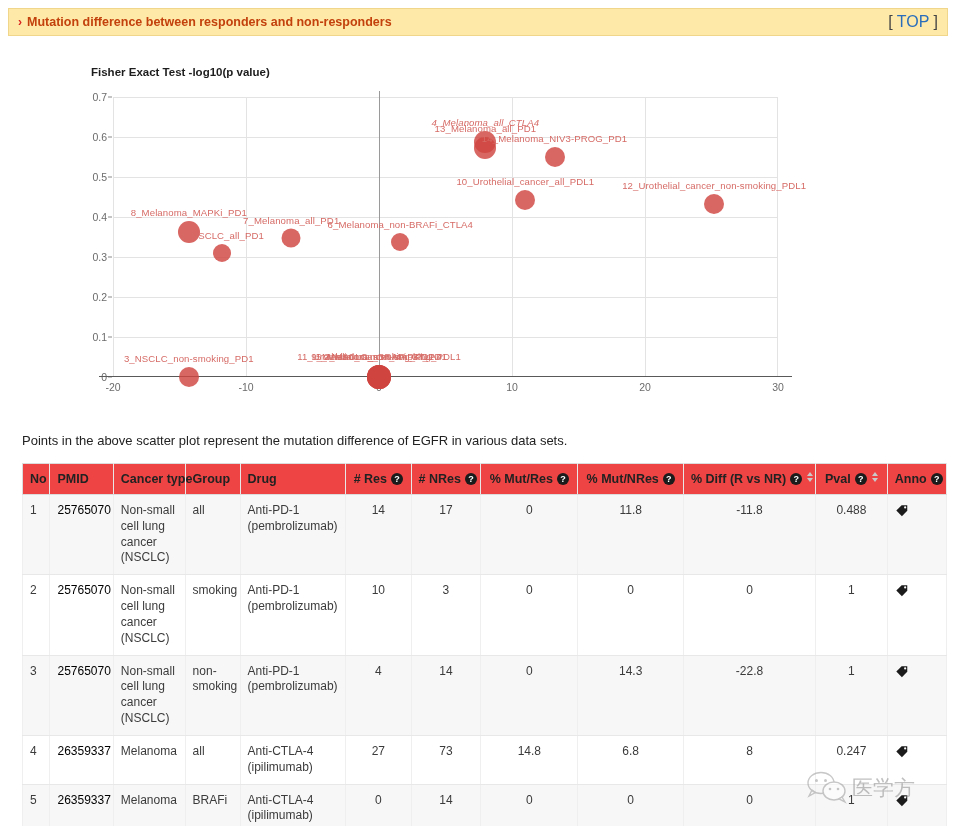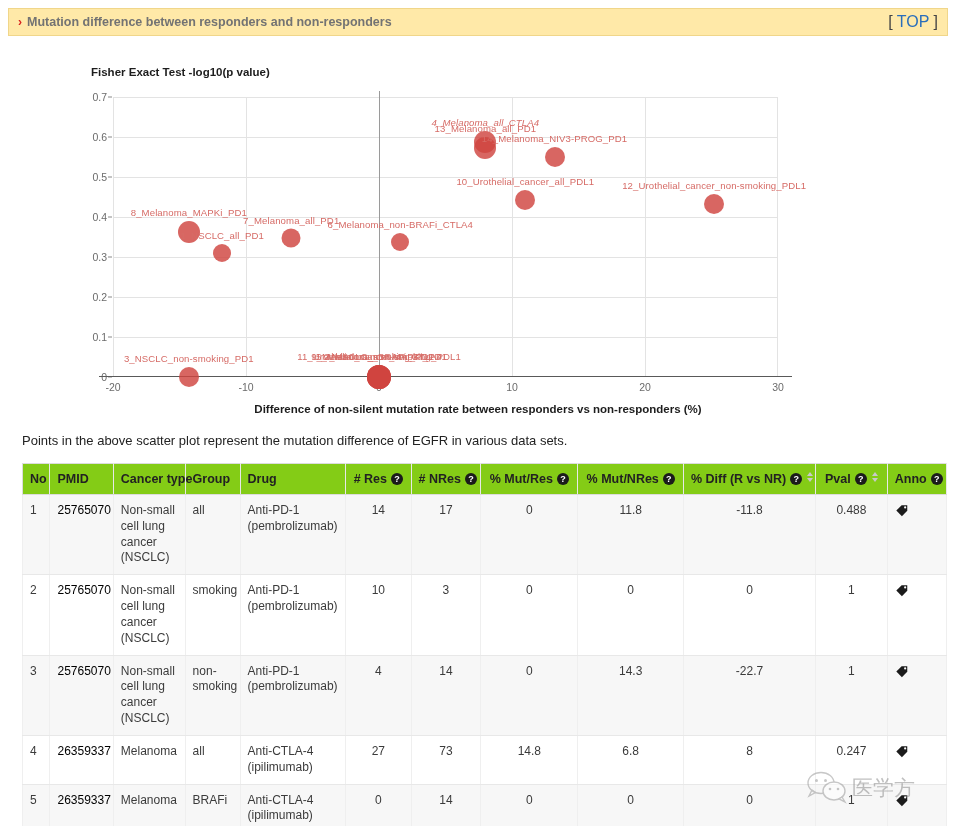--- a/index.html
+++ b/index.html
@@ -19,21 +19,21 @@
     background: #ffe9a8;
     border: 1px solid #f0d68a;
     display: flex; align-items: center;
     padding: 0 9px;
   }
   .section-bar .chev {
     color: #d9241f; font-size: 12px; font-weight: bold;
     margin-right: 5px; line-height: 1;
   }
   .section-bar .title {
-    font-size: 12.5px; font-weight: bold; color: #737373;
+    font-size: 12.5px; font-weight: bold; color: #c2410c;
     letter-spacing: 0px;
   }
   .section-bar .top-link {
     margin-left: auto; font-size: 16px; color: #444;
   }
   .section-bar .top-link a {
     color: #2a6ebb; text-decoration: none;
   }
 
   
@@ -120,21 +120,21 @@
     position: absolute; left: 22px; top: 463px;
     width: 925px;
     border-collapse: collapse;
     font-size: 12px;
     table-layout: fixed;
   }
   table.data th {
     border-top: 1px solid #dcdcdc;
     border-bottom: 1px solid #dcdcdc;
     border-right: 1px solid #e8e8e8;
-    background: #84cc16;
+    background: #ef4444;
     color: #222;
     font-weight: bold;
     font-size: 12.5px;
     text-align: left;
     padding: 8px 7px;
     vertical-align: middle;
     white-space: nowrap;
   }
   table.data th.num { text-align: center; }
   table.data th:first-child { border-left: 1px solid #dcdcdc; }
@@ -265,21 +265,20 @@
         <div class="pt-label" style="left: 75.81px; top: 267px; color: rgb(214, 107, 102);">3_NSCLC_non-smoking_PD1</div>
         <div class="pt" title="11_Urothelial_cancer_smoking_PDL1" style="left: 266px; top: 280px; width: 24px; height: 24px; background: rgb(207, 68, 64);"></div>
         <div class="pt-label" style="left: 266px; top: 265px; color: rgb(214, 107, 102);">11_Urothelial_cancer_smoking_PDL1</div>
         <div class="pt" title="2_NSCLC_smoking_PD1" style="left: 266px; top: 280px; width: 24px; height: 24px; background: rgb(207, 68, 64);"></div>
         <div class="pt-label" style="left: 266px; top: 265px; color: rgb(214, 107, 102);">2_NSCLC_smoking_PD1</div>
         <div class="pt" title="5_Melanoma_BRAFi_CTLA4" style="left: 266px; top: 280px; width: 24px; height: 24px; background: rgb(207, 68, 64);"></div>
         <div class="pt-label" style="left: 266px; top: 265px; color: rgb(214, 107, 102);">5_Melanoma_BRAFi_CTLA4</div>
         <div class="pt" title="9_Melanoma_non-MAPKi_PD1" style="left: 266px; top: 280px; width: 24px; height: 24px; background: rgb(207, 68, 64);"></div>
         <div class="pt-label" style="left: 266px; top: 265px; color: rgb(214, 107, 102);">9_Melanoma_non-MAPKi_PD1</div>
       </div>
-    <div class="x-axis-title">Difference of non-silent mutation rate between responders vs non-responders (%)</div>
   </div>
 
   <div class="caption">Points in the above scatter plot represent the mutation difference of EGFR in various data sets.</div>
 
   <table class="data">
     <colgroup id="tbl-cols">
         <col style="width: 26px;">
         <col style="width: 60px;">
         <col style="width: 68px;">
         <col style="width: 52px;">
@@ -346,21 +345,21 @@
         <tr class="odd">
           <td>3</td>
           <td><a class="pmid" href="#">25765070</a></td>
           <td>Non-small cell lung cancer (NSCLC)</td>
           <td>non-smoking</td>
           <td>Anti-PD-1 (pembrolizumab)</td>
           <td class="num">4</td>
           <td class="num">14</td>
           <td class="num">0</td>
           <td class="num">14.3</td>
-          <td class="num">-22.7</td>
+          <td class="num">-22.8</td>
           <td class="num">1</td>
           <td><svg width="14" height="14" viewBox="0 0 16 16">
               <path d="M1.5 8.6 L7.6 2.5 L14 2.5 L14 8.9 L7.9 15 Z" fill="#1b1b1b"></path>
               <circle cx="11.6" cy="5.1" r="1.25" fill="#ffffff"></circle>
             </svg></td>
         </tr>
         <tr class="even">
           <td>4</td>
           <td><a class="pmid" href="#">26359337</a></td>
           <td>Melanoma</td>

